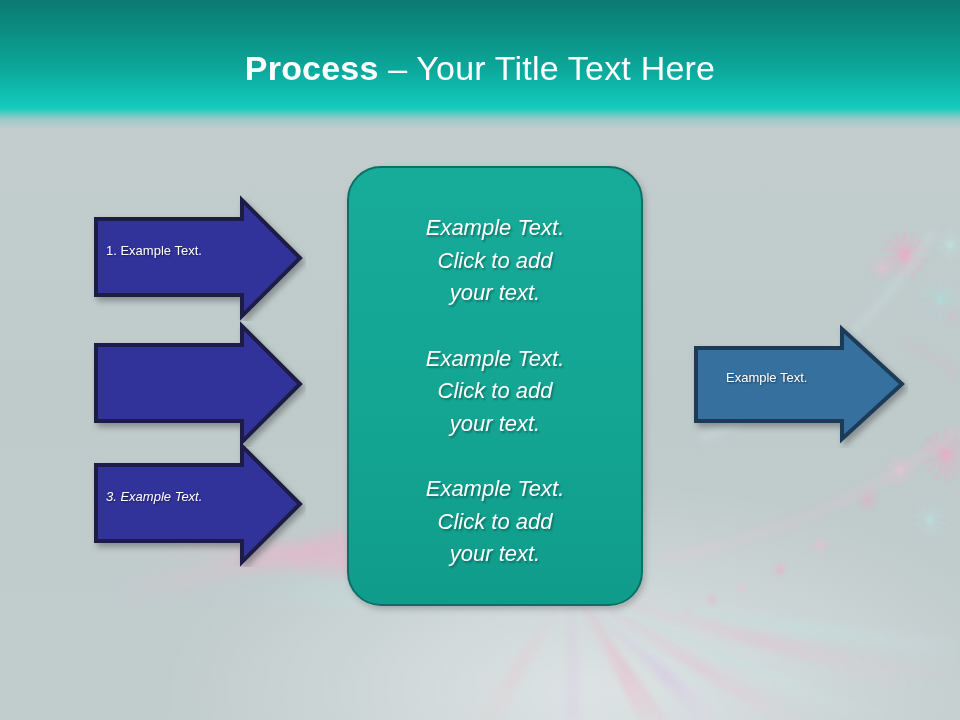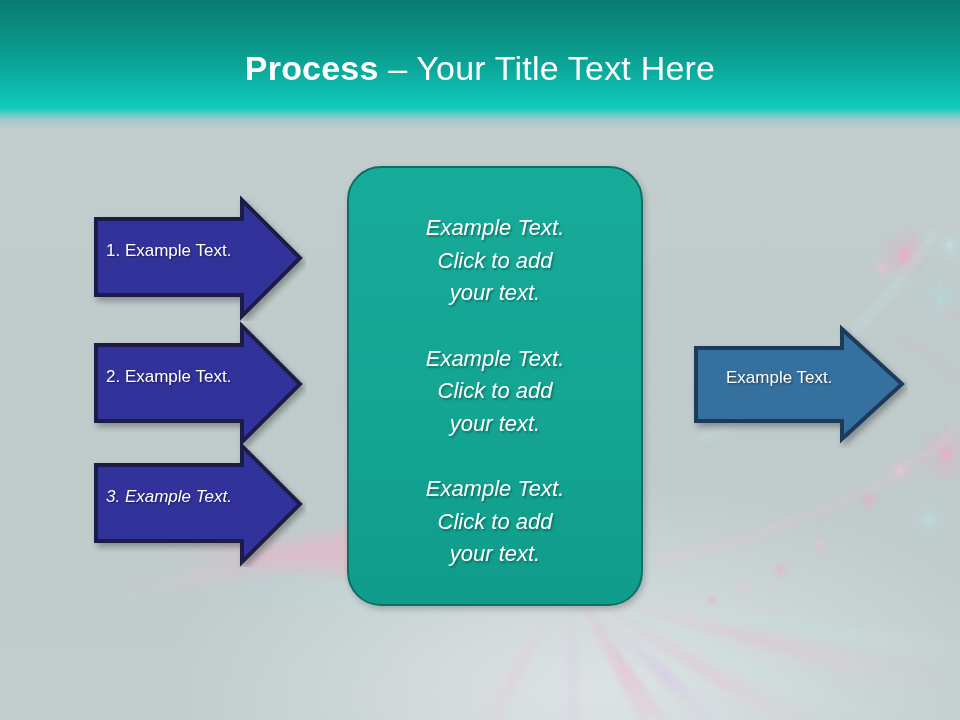--- a/index.html
+++ b/index.html
@@ -76,21 +76,21 @@
   .arrow {
     position: absolute;
     display: block;
   }
   .arrow .lbl {
     position: absolute;
     left: 0;
     width: 100%;
     text-align: left;
     color: #ffffff;
-    font-size: 17px;
+    font-size: 13px;
     line-height: 20px;
     text-shadow: 1px 1px 2px rgba(0,0,0,0.45);
     pointer-events: none;
     white-space: nowrap;
   }
   .arrow-left-1 { left: 90px; top: 195px; width: 216px; height: 126px; }
   .arrow-left-2 { left: 90px; top: 321px; width: 216px; height: 126px; }
   .arrow-left-3 { left: 90px; top: 441px; width: 216px; height: 126px; font-style: italic; }
   .arrow-left-1 .lbl { top: 46px; padding-left: 16px; }
   .arrow-left-2 .lbl { top: 46px; padding-left: 16px; }
@@ -289,21 +289,20 @@
 
   <div class="arrow arrow-left-2">
     <svg width="216" height="126" viewBox="0 0 216 126" xmlns="http://www.w3.org/2000/svg">
       <defs>
         <filter id="arrShadow2" x="-20%" y="-20%" width="150%" height="150%">
           <feDropShadow dx="3" dy="4" stdDeviation="3" flood-color="#000000" flood-opacity="0.30"></feDropShadow>
         </filter>
       </defs>
       <polygon points="6,24 152,24 152,5 210,63 152,121 152,100 6,100" fill="#33329b" stroke="#1b1f46" stroke-width="4" stroke-linejoin="miter" filter="url(#arrShadow2)"></polygon>
     </svg>
-    <div class="lbl">2. Example Text.</div>
   </div>
 
   <div class="arrow arrow-left-3">
     <svg width="216" height="126" viewBox="0 0 216 126" xmlns="http://www.w3.org/2000/svg">
       <defs>
         <filter id="arrShadow3" x="-20%" y="-20%" width="150%" height="150%">
           <feDropShadow dx="3" dy="4" stdDeviation="3" flood-color="#000000" flood-opacity="0.30"></feDropShadow>
         </filter>
       </defs>
       <polygon points="6,24 152,24 152,5 210,63 152,121 152,100 6,100" fill="#33329b" stroke="#1b1f46" stroke-width="4" stroke-linejoin="miter" filter="url(#arrShadow3)"></polygon>

